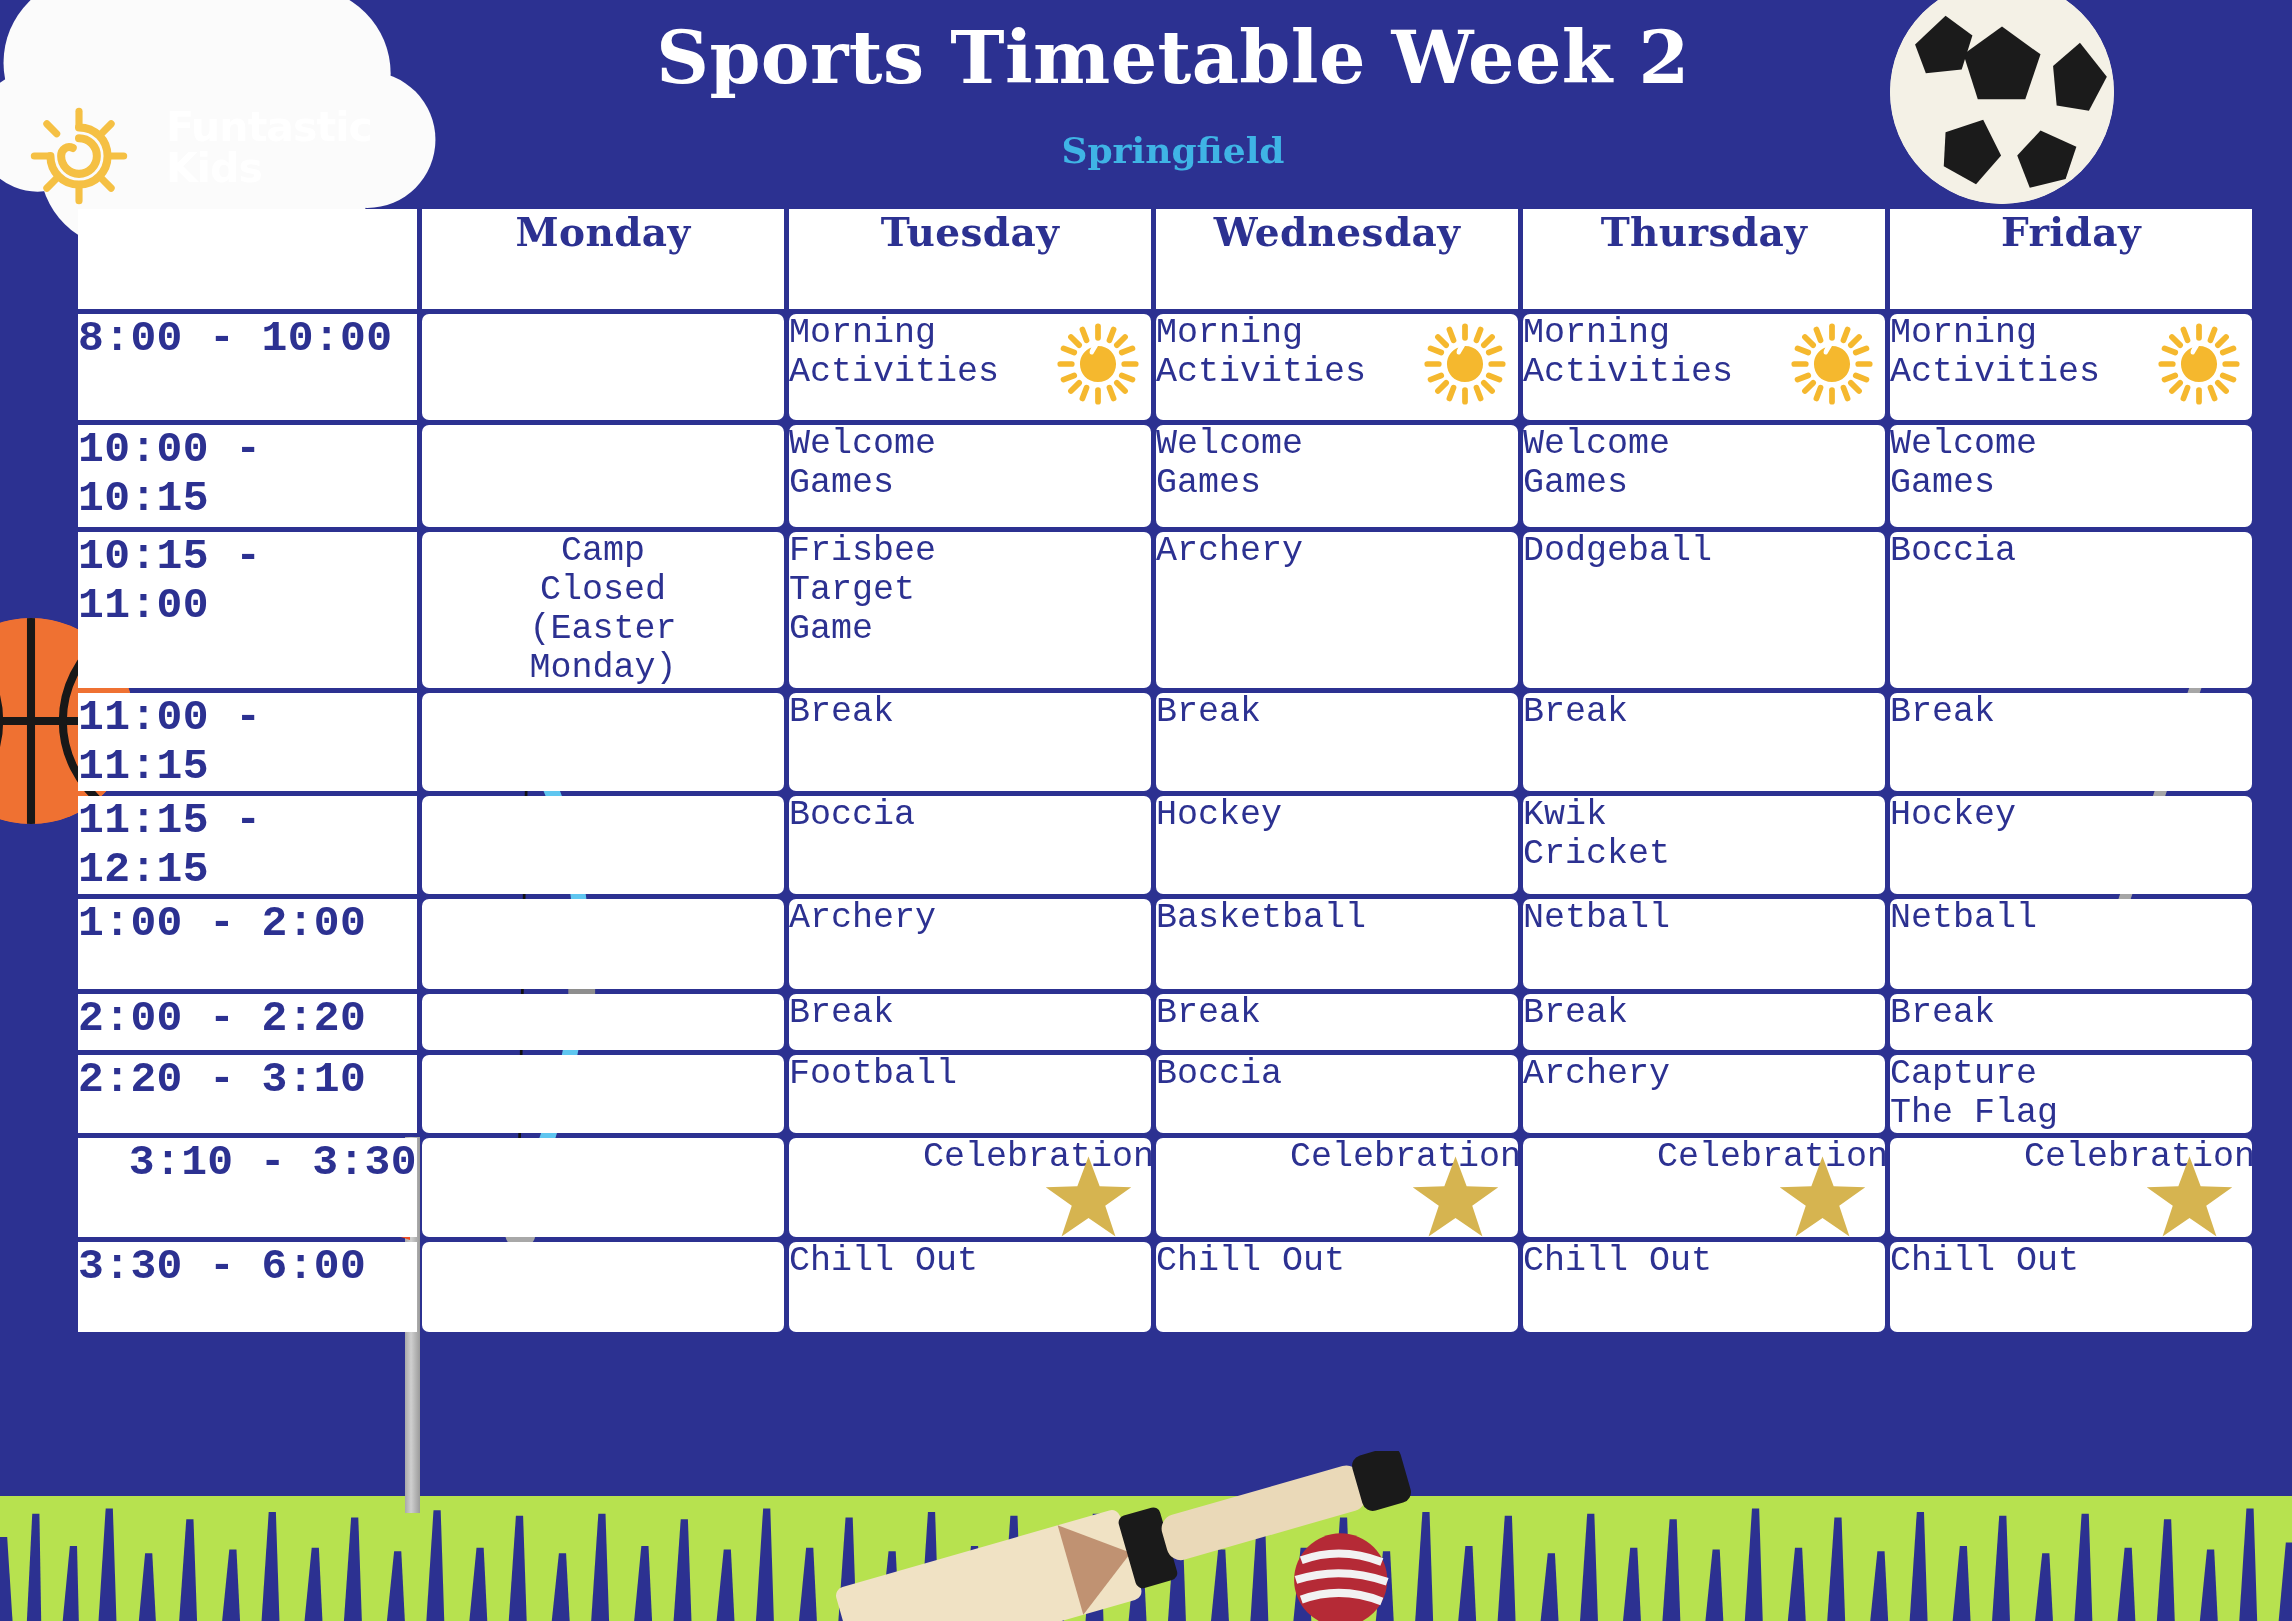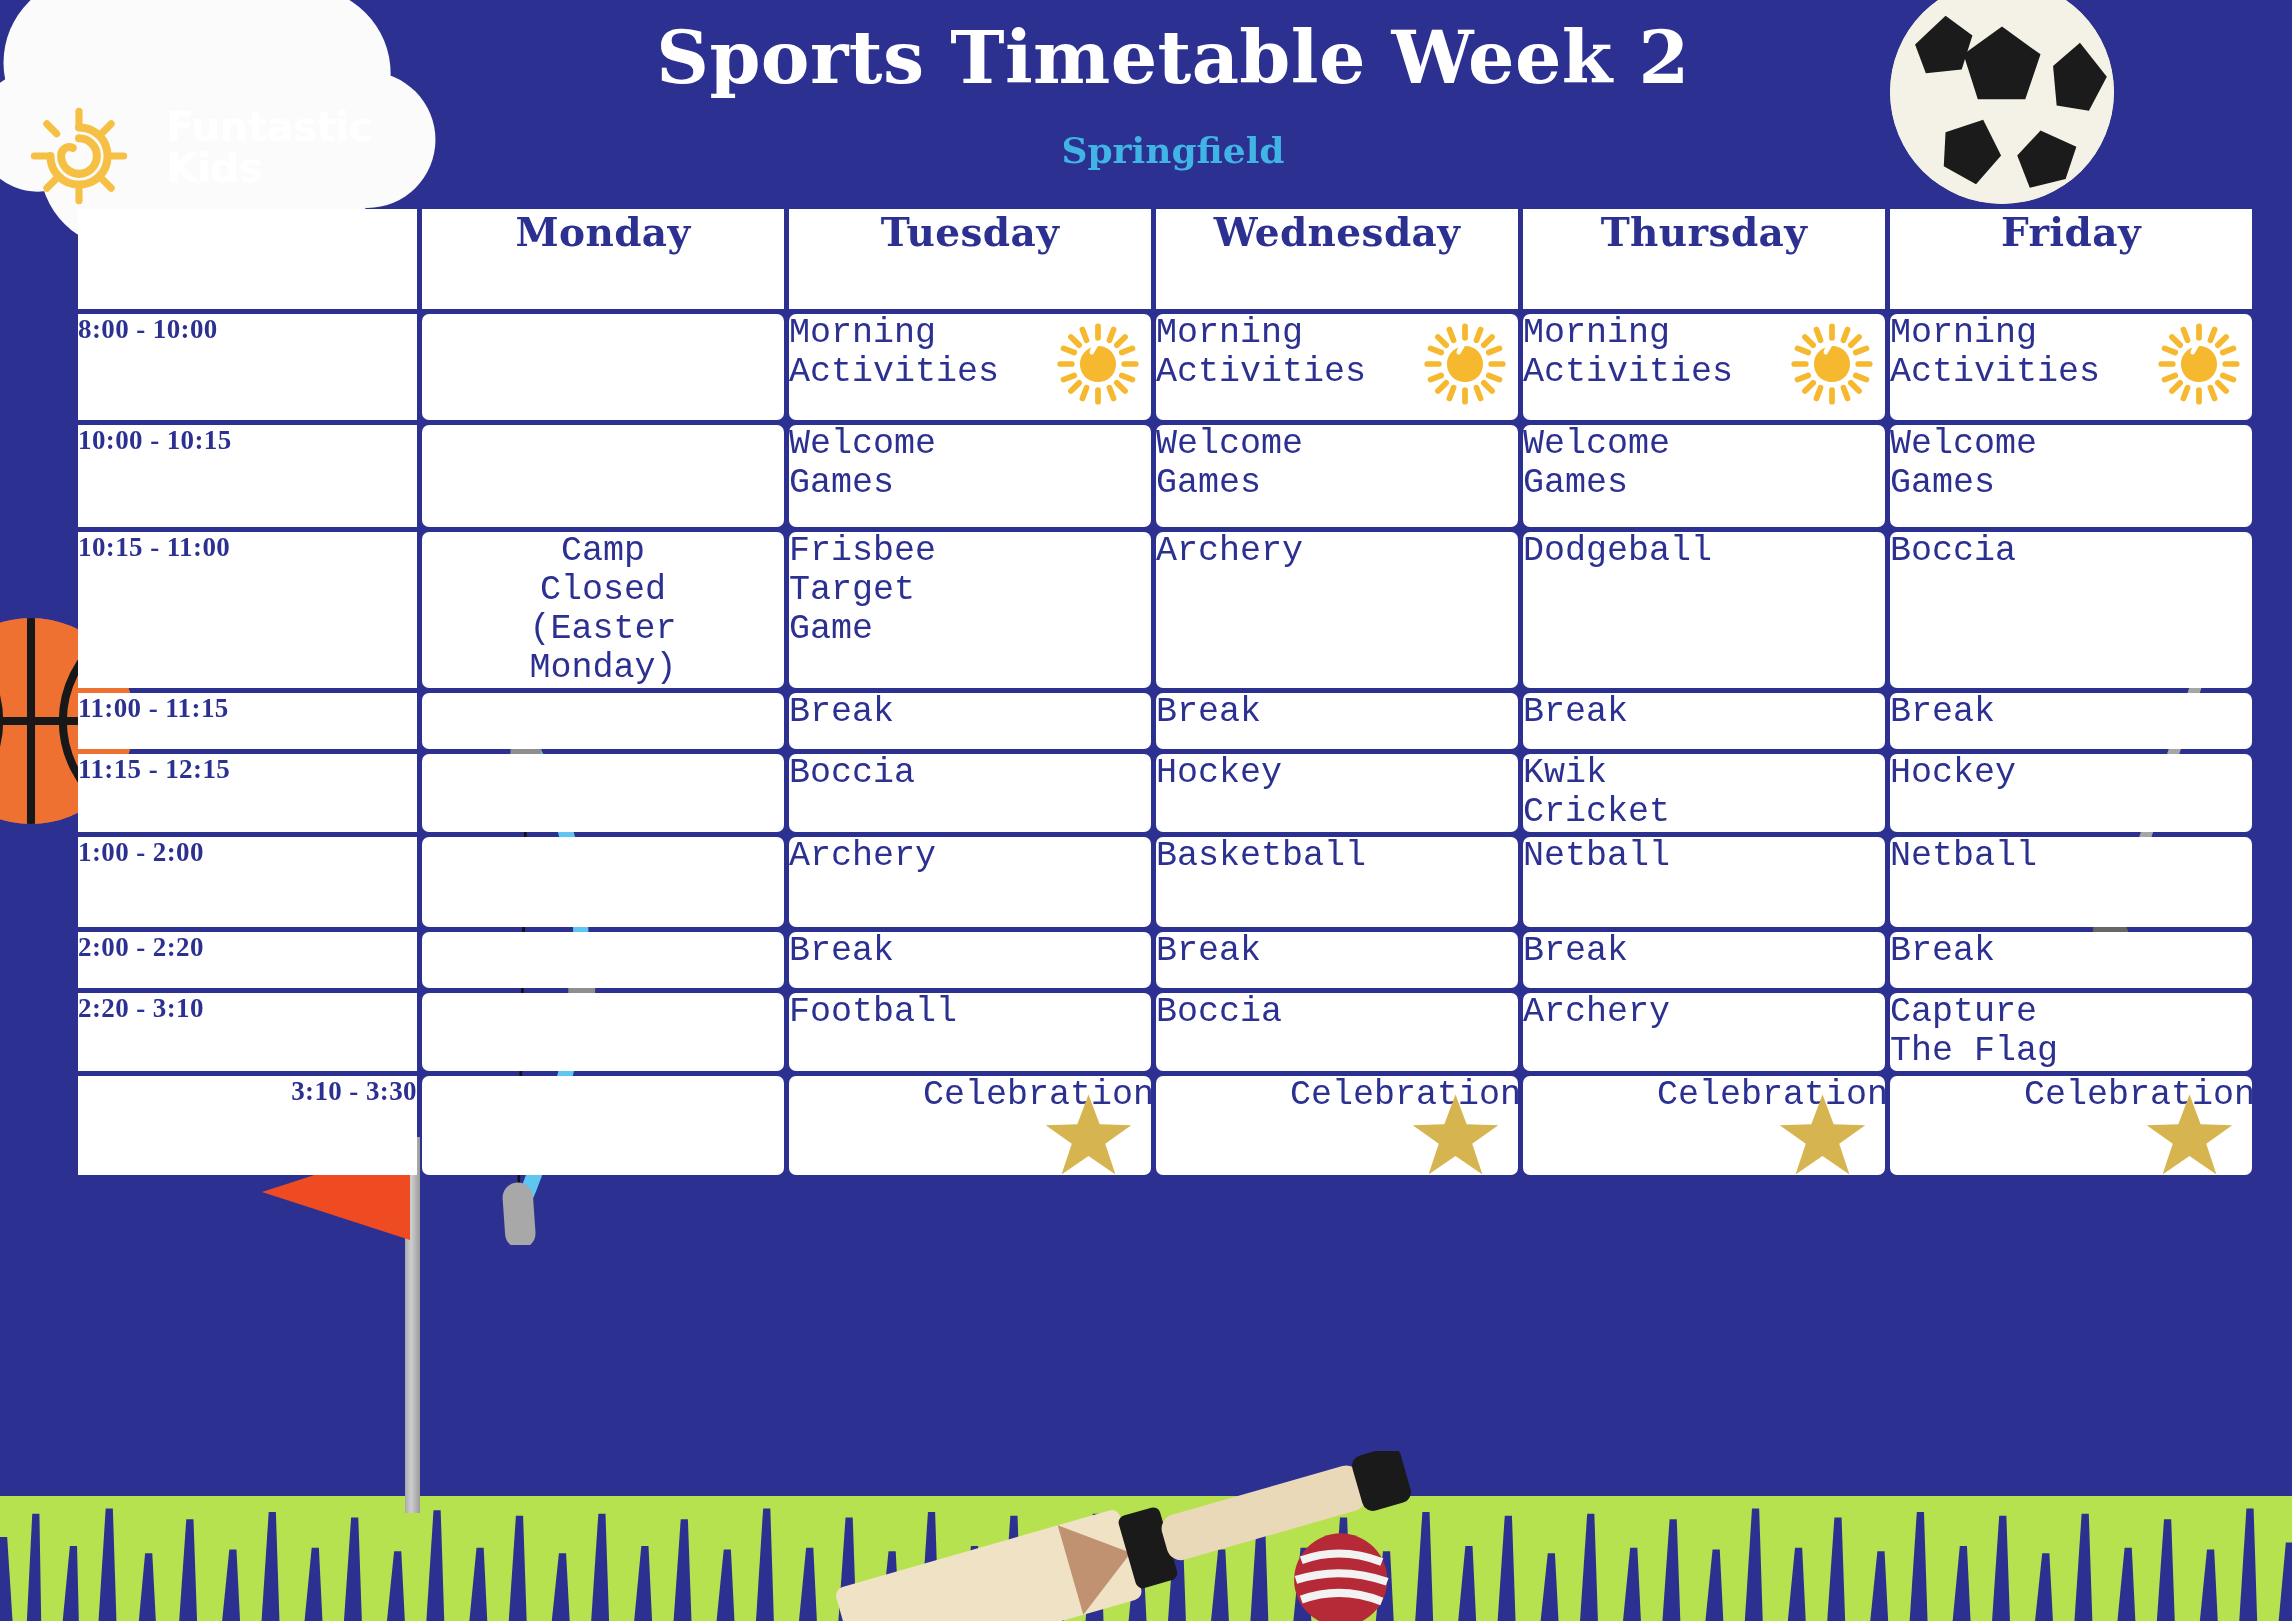--- a/index.html
+++ b/index.html
@@ -74,22 +74,22 @@
   col.c-day{width:362px;}
 
   th.dayhead{
     height:100px;vertical-align:middle;text-align:center;
     color:#2c3191;font-family:"DejaVu Serif", serif;font-weight:bold;
     font-size:39px;letter-spacing:0.4px;
   }
   th.corner{background:transparent;}
 
   td.timecell{
-    color:#2c3191;font-family:Liberation Serif, serif;font-weight:bold;
-    font-size:27px;padding:9.9px 0 0 12.5px;letter-spacing:0.4px;
+    color:#2c3191;font-family:Liberation Mono, monospace;font-weight:bold;
+    font-size:43px;padding:9.9px 0 0 12.5px;letter-spacing:0.4px;
   }
   td.cell{
     color:#2c3191;font-family:Liberation Mono, monospace;
     font-size:35px;line-height:39px;padding:7.2px 9px 0 12.5px;
     position:relative;
     border-radius:7px;
   }
   td.cell.center{text-align:center;}
   .celltext{display:inline-block;max-width:228px;}
   .cellicon{position:absolute;right:12.5px;top:9px;width:82px;height:82px;}
@@ -455,16 +455,24 @@
           <td class="cell"><span class="celltext">Celebration</span><span class="cellicon star"><svg viewBox="0 0 100 100" width="93" height="93">
                 <polygon points="50,6 62,38 96,39 68,59 79,92 50,72 21,92 32,59 4,39 38,38" fill="#d6b450"></polygon>
               </svg></span></td>
           <td class="cell"><span class="celltext">Celebration</span><span class="cellicon star"><svg viewBox="0 0 100 100" width="93" height="93">
                 <polygon points="50,6 62,38 96,39 68,59 79,92 50,72 21,92 32,59 4,39 38,38" fill="#d6b450"></polygon>
               </svg></span></td>
           <td class="cell"><span class="celltext">Celebration</span><span class="cellicon star"><svg viewBox="0 0 100 100" width="93" height="93">
                 <polygon points="50,6 62,38 96,39 68,59 79,92 50,72 21,92 32,59 4,39 38,38" fill="#d6b450"></polygon>
               </svg></span></td>
         </tr>
+        <tr class="r10">
+          <td class="timecell">3:30 - 6:00</td>
+          <td class="cell"><span class="celltext"></span></td>
+          <td class="cell"><span class="celltext">Chill Out</span></td>
+          <td class="cell"><span class="celltext">Chill Out</span></td>
+          <td class="cell"><span class="celltext">Chill Out</span></td>
+          <td class="cell"><span class="celltext">Chill Out</span></td>
+        </tr>
       </tbody>
   </table>
 </div>
 
 
 </body></html>

